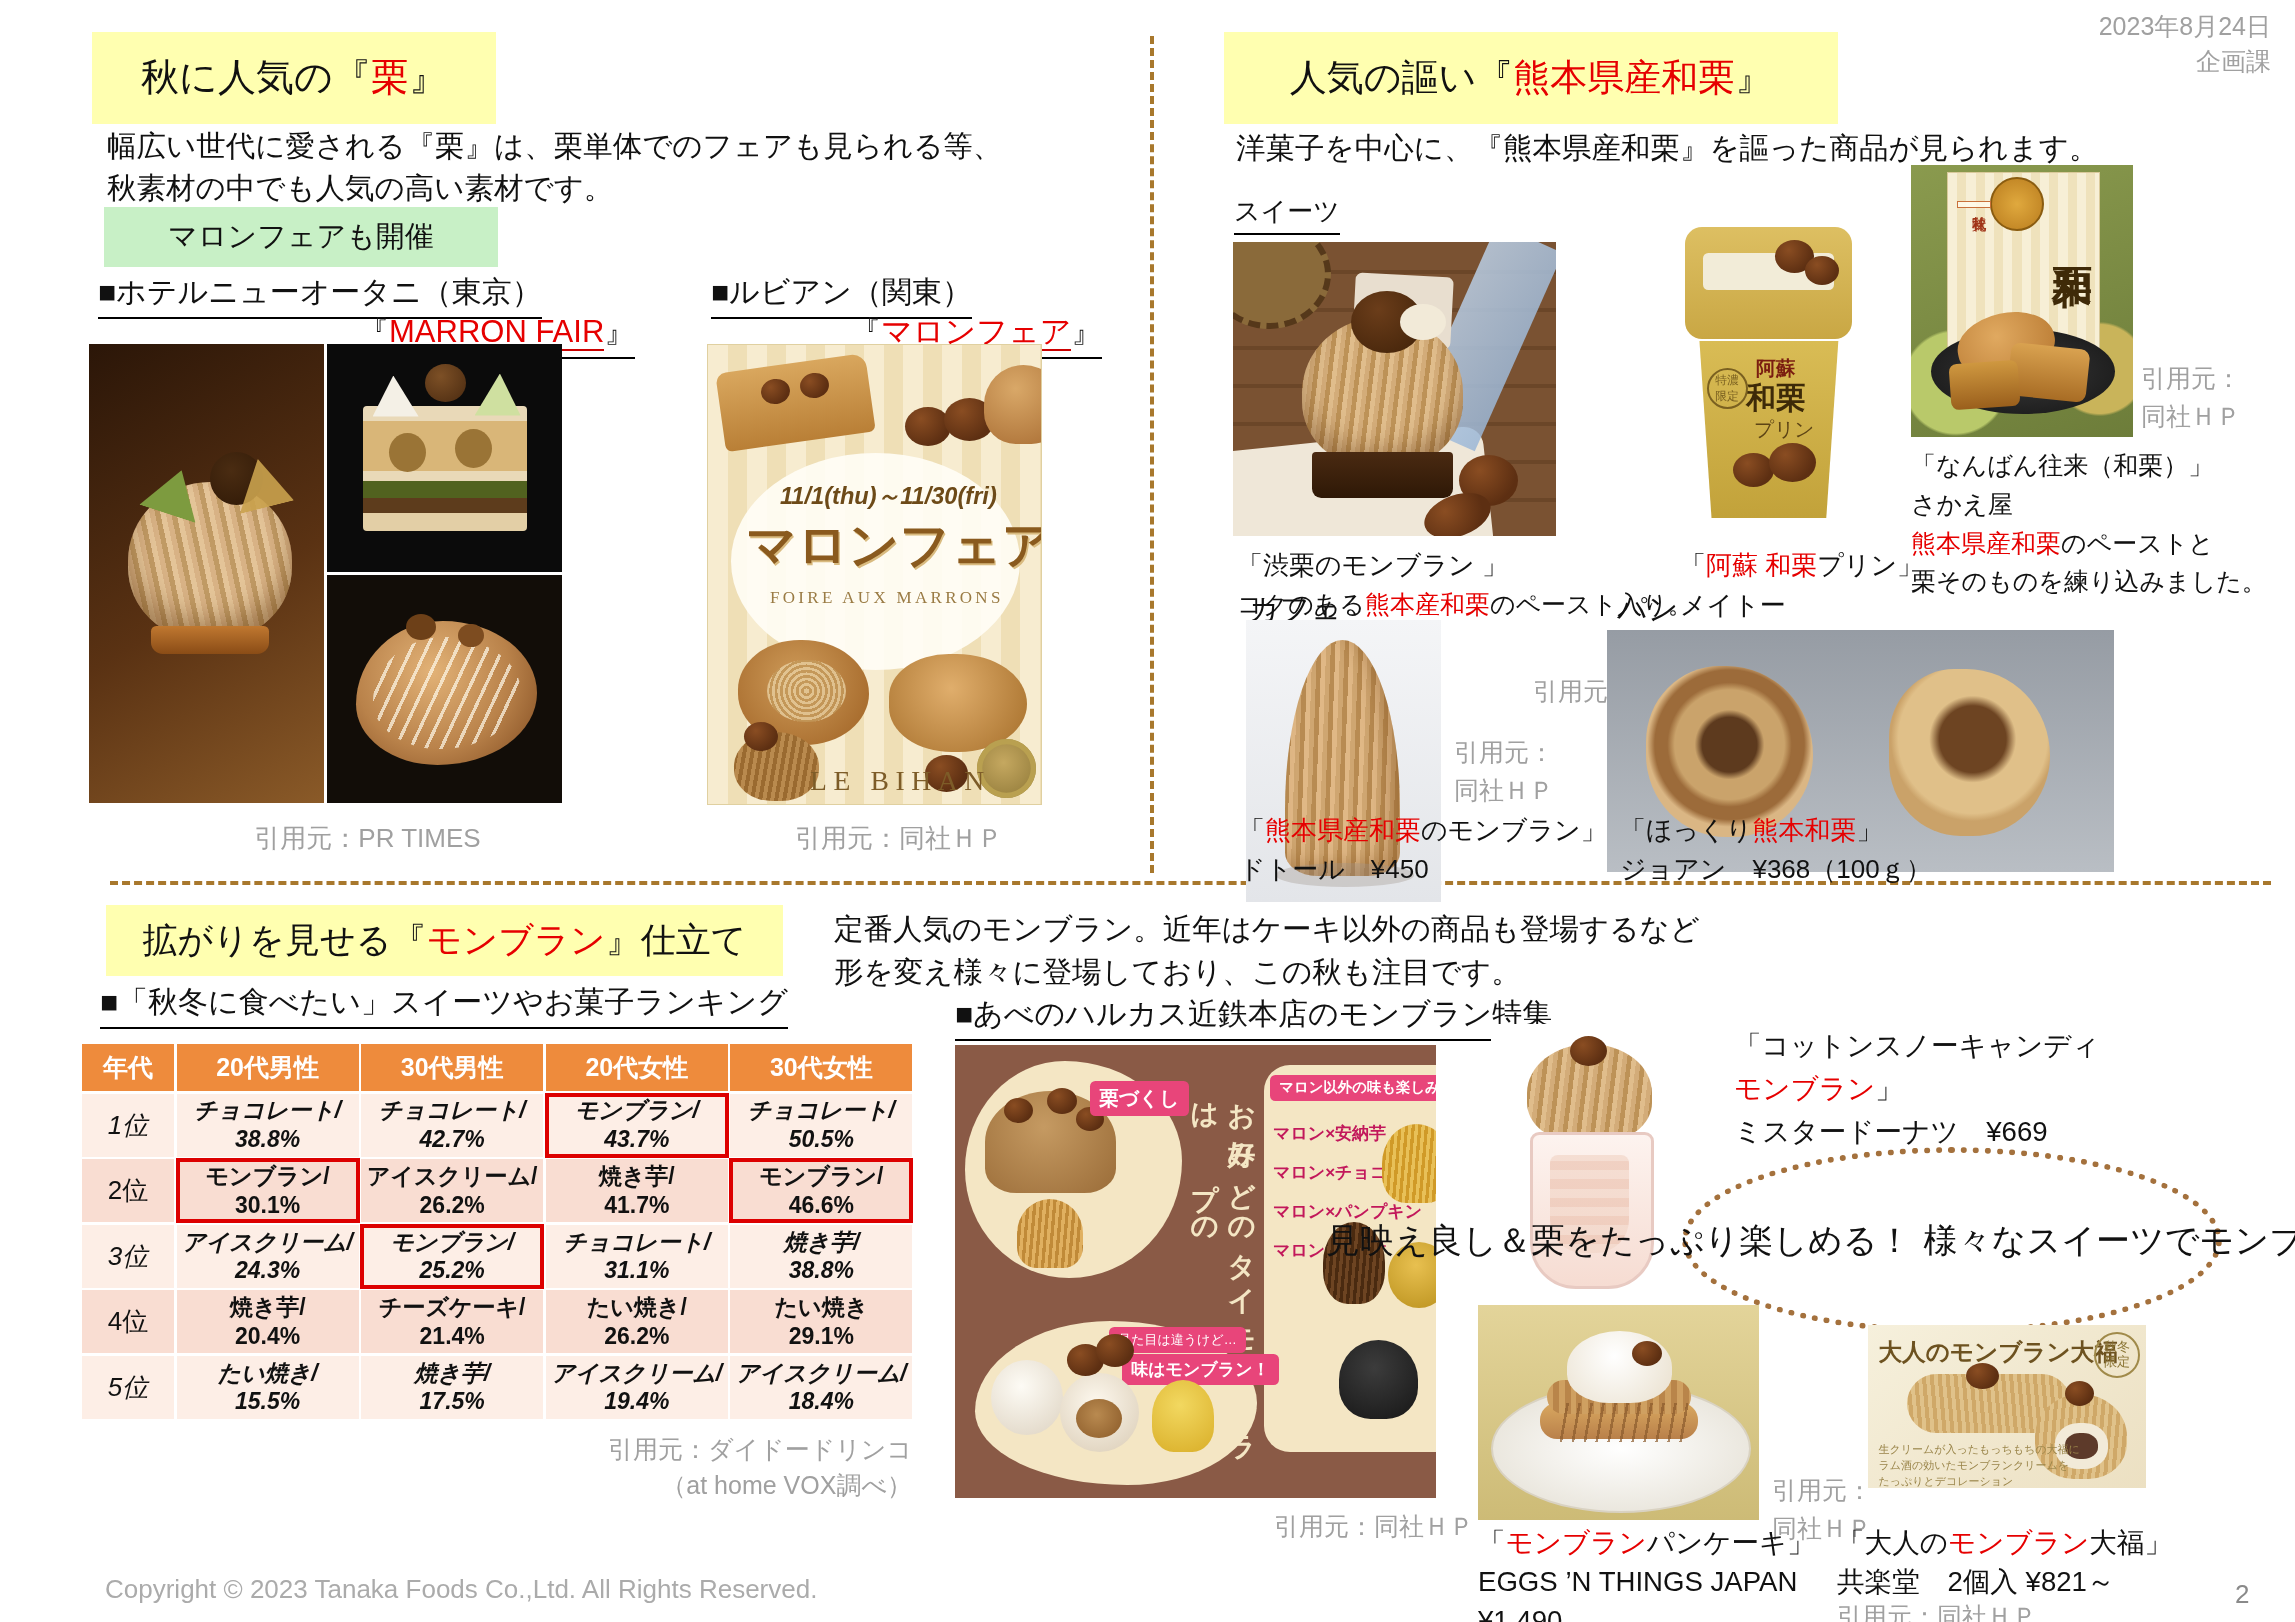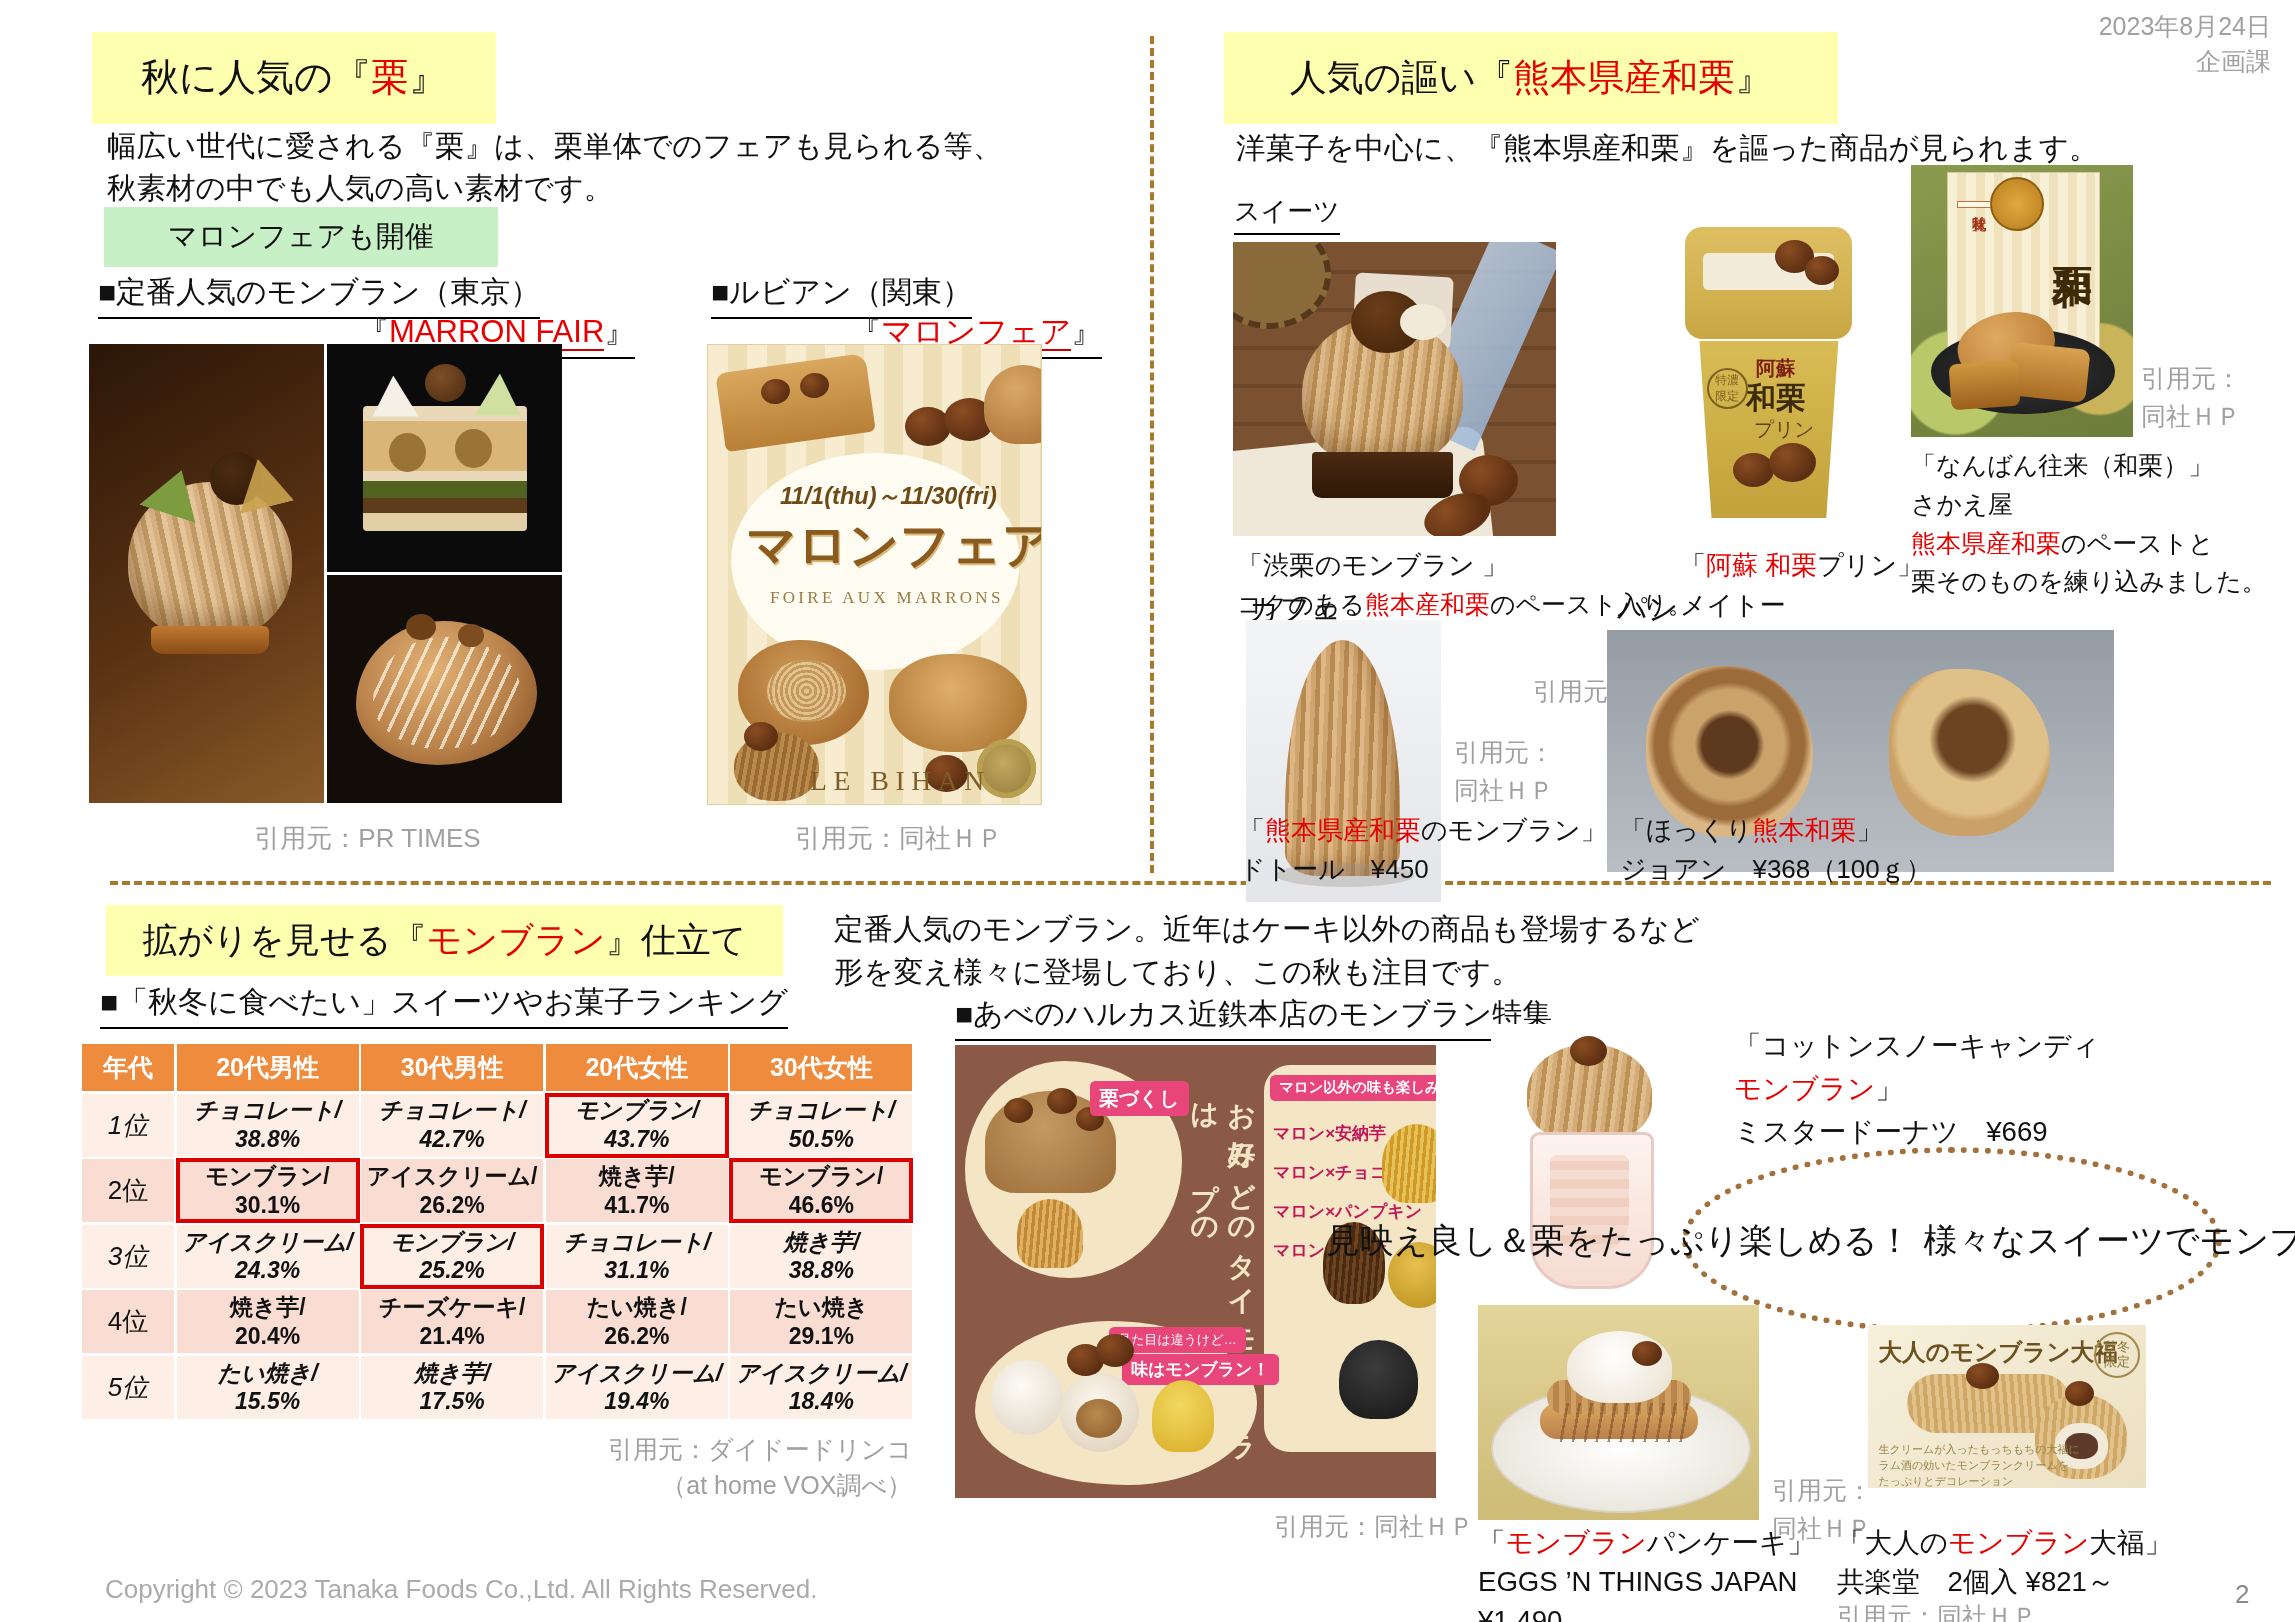--- a/index.html
+++ b/index.html
@@ -54,21 +54,21 @@
   <div class="abs nowrap" style="left:107px;top:125px;font-size:29.5px;line-height:1.42;">
     <div>幅広い世代に愛される『栗』は、栗単体でのフェアも見られる等、</div>
     <div>秋素材の中でも人気の高い素材です。</div>
   </div>
 
   <div class="abs greenbox" style="left:104px;top:207px;width:394px;height:60px;font-size:29px;">
     <span>マロンフェアも開催</span>
   </div>
 
   <div class="abs" style="left:98px;top:272px;font-size:30px;">
-    <span class="u">■定番人気のモンブラン（東京）</span>
+    <span class="u">■ホテルニューオータニ（東京）</span>
   </div>
   <div class="abs" style="left:358px;top:311px;font-size:31px;">
     <span class="u"><span>『</span><span class="red" style="border-bottom:2.6px solid #cc0000;">MARRON FAIR</span><span>』</span></span>
   </div>
 
   <div class="abs" style="left:89px;top:344px;width:473px;height:459px;display:grid;grid-template-columns:235px 235px;grid-template-rows:228px 228px;gap:2.6px;background:#fff;">
 
     <div style="grid-row:1/3;position:relative;background:linear-gradient(150deg,#2b1608 0%,#5a3213 55%,#8a5a28 100%);overflow:hidden;">
       <div class="abs" style="left:39px;top:138px;width:164px;height:158px;border-radius:50% 50% 46% 46%;
            background:repeating-linear-gradient(78deg,#d8b285 0 5.3px,#c09a64 5.3px 10.5px,#e4c498 10.5px 15.8px);box-shadow:inset 0 -19.7px 26px rgba(90,50,10,.45);"></div>

